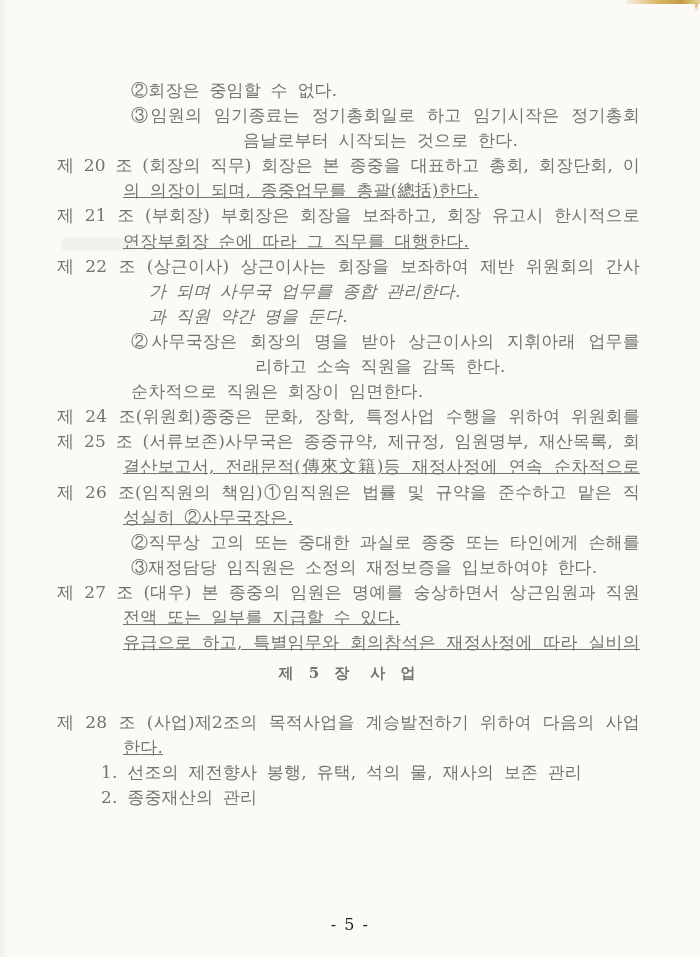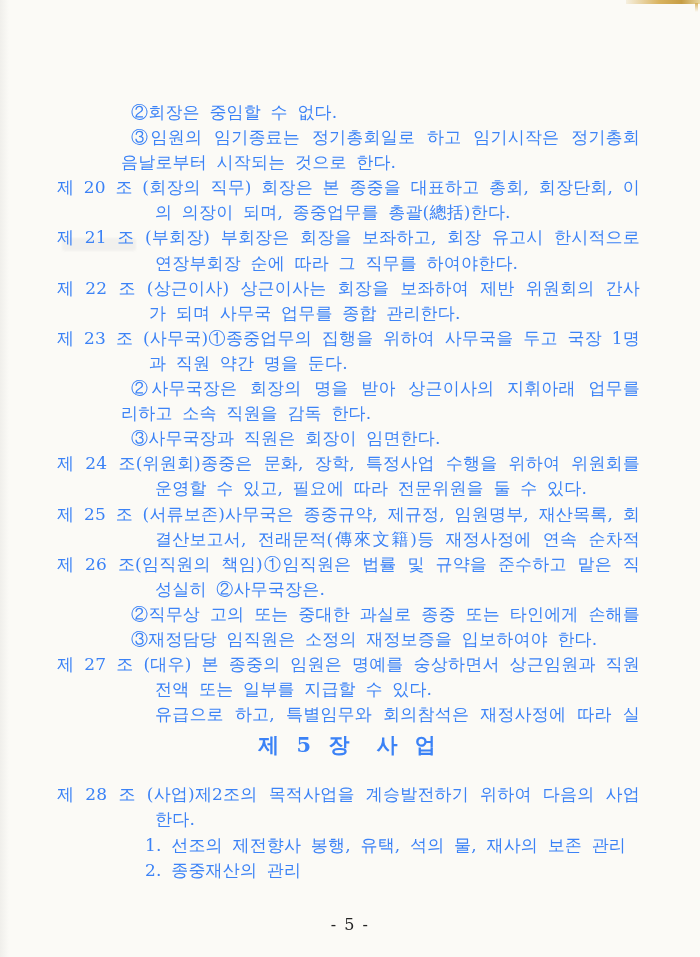--- a/index.html
+++ b/index.html
@@ -29,48 +29,48 @@
     background: linear-gradient(180deg, #d9b35f, rgba(217,179,95,0));
   }
   
   .smudge {
     position: absolute; left: 62px; top: 238px; width: 74px; height: 13px;
     background: rgba(110,115,130,0.07);
     border-radius: 3px; filter: blur(1px);
   }
   .doc {
     position: absolute;
-    left: 57px; top: 100px; width: 583px;
-    color: #3b82f6;
+    left: 57px; top: 78px; width: 583px;
+    color: #737373;
   }
   .line {
     font-size: 17px;
     line-height: 25.1px;
     height: 25.1px;
     letter-spacing: 0.2px;
     word-spacing: 4px;
     white-space: nowrap;
     overflow: hidden;
   }
   .line.just {
     white-space: normal;
     text-align: justify;
     text-align-last: justify;
   }
   .i-article  { margin-left: 0; }
-  .i-cont     { margin-left: 98px; }
-  .i-cont2    { margin-left: 92px; }
+  .i-cont     { margin-left: 66px; text-decoration: underline; }
+  .i-cont2    { margin-left: 92px; font-style: italic; }
   .i-item     { margin-left: 74px; }
-  .i-itemcont { margin-left: 64px; }
-  .i-list     { margin-left: 88px; }
+  .i-itemcont { margin-left: 64px; text-align: center; }
+  .i-list     { margin-left: 44px; }
   .i-heading {
     margin: 3px 0 19px 0;
     height: 33px;
     line-height: 30px;
-    font-size: 21px;
+    font-size: 15px;
     font-weight: bold;
     letter-spacing: 3px;
     text-align: center;
     text-align-last: center;
     white-space: pre;
     overflow: visible;
   }
   .page-number {
     position: absolute;
     left: 0; top: 915px; width: 700px;
@@ -89,30 +89,28 @@
   <div class="edge-gold-nub"></div>
   <div class="smudge"></div>
 
   <div class="doc">
       <div class="line i-item">②회장은 중임할 수 없다.</div>
       <div class="line i-item just">③임원의 임기종료는 정기총회일로 하고 임기시작은 정기총회 다</div>
       <div class="line i-itemcont">음날로부터 시작되는 것으로 한다.</div>
       <div class="line i-article just">제 20 조 (회장의 직무) 회장은 본 종중을 대표하고 총회, 회장단회, 이사회</div>
       <div class="line i-cont">의 의장이 되며, 종중업무를 총괄(總括)한다.</div>
       <div class="line i-article just">제 21 조 (부회장) 부회장은 회장을 보좌하고, 회장 유고시 한시적으로</div>
-      <div class="line i-cont">연장부회장 순에 따라 그 직무를 하여야한다.</div>
+      <div class="line i-cont">연장부회장 순에 따라 그 직무를 대행한다.</div>
       <div class="line i-article just">제 22 조 (상근이사) 상근이사는 회장을 보좌하여 제반 위원회의 간사</div>
       <div class="line i-cont2">가 되며 사무국 업무를 종합 관리한다.</div>
-      <div class="line i-article just">제 23 조 (사무국)①종중업무의 집행을 위하여 사무국을 두고 국장 1명</div>
       <div class="line i-cont2">과 직원 약간 명을 둔다.</div>
       <div class="line i-item just">②사무국장은 회장의 명을 받아 상근이사의 지휘아래 업무를 처</div>
       <div class="line i-itemcont">리하고 소속 직원을 감독 한다.</div>
-      <div class="line i-item">③사무국장과 직원은 회장이 임면한다.</div>
+      <div class="line i-item">순차적으로 직원은 회장이 임면한다.</div>
       <div class="line i-article just">제 24 조(위원회)종중은 문화, 장학, 특정사업 수행을 위하여 위원회를 설치</div>
-      <div class="line i-cont">운영할 수 있고, 필요에 따라 전문위원을 둘 수 있다.</div>
       <div class="line i-article just">제 25 조 (서류보존)사무국은 종중규약, 제규정, 임원명부, 재산목록, 회의록,</div>
       <div class="line i-cont just">결산보고서, 전래문적(傳來文籍)등 재정사정에 연속 순차적으로</div>
       <div class="line i-article just">제 26 조(임직원의 책임)①임직원은 법률 및 규약을 준수하고 맡은 직무를</div>
       <div class="line i-cont">성실히 ②사무국장은.</div>
       <div class="line i-item just">②직무상 고의 또는 중대한 과실로 종중 또는 타인에게 손해를</div>
       <div class="line i-item">③재정담당 임직원은 소정의 재정보증을 입보하여야 한다.</div>
       <div class="line i-article just">제 27 조 (대우) 본 종중의 임원은 명예를 숭상하면서 상근임원과 직원은</div>
       <div class="line i-cont">전액 또는 일부를 지급할 수 있다.</div>
       <div class="line i-cont just">유급으로 하고, 특별임무와 회의참석은 재정사정에 따라 실비의</div>
       <div class="line i-heading">제 5 장　사 업</div>

